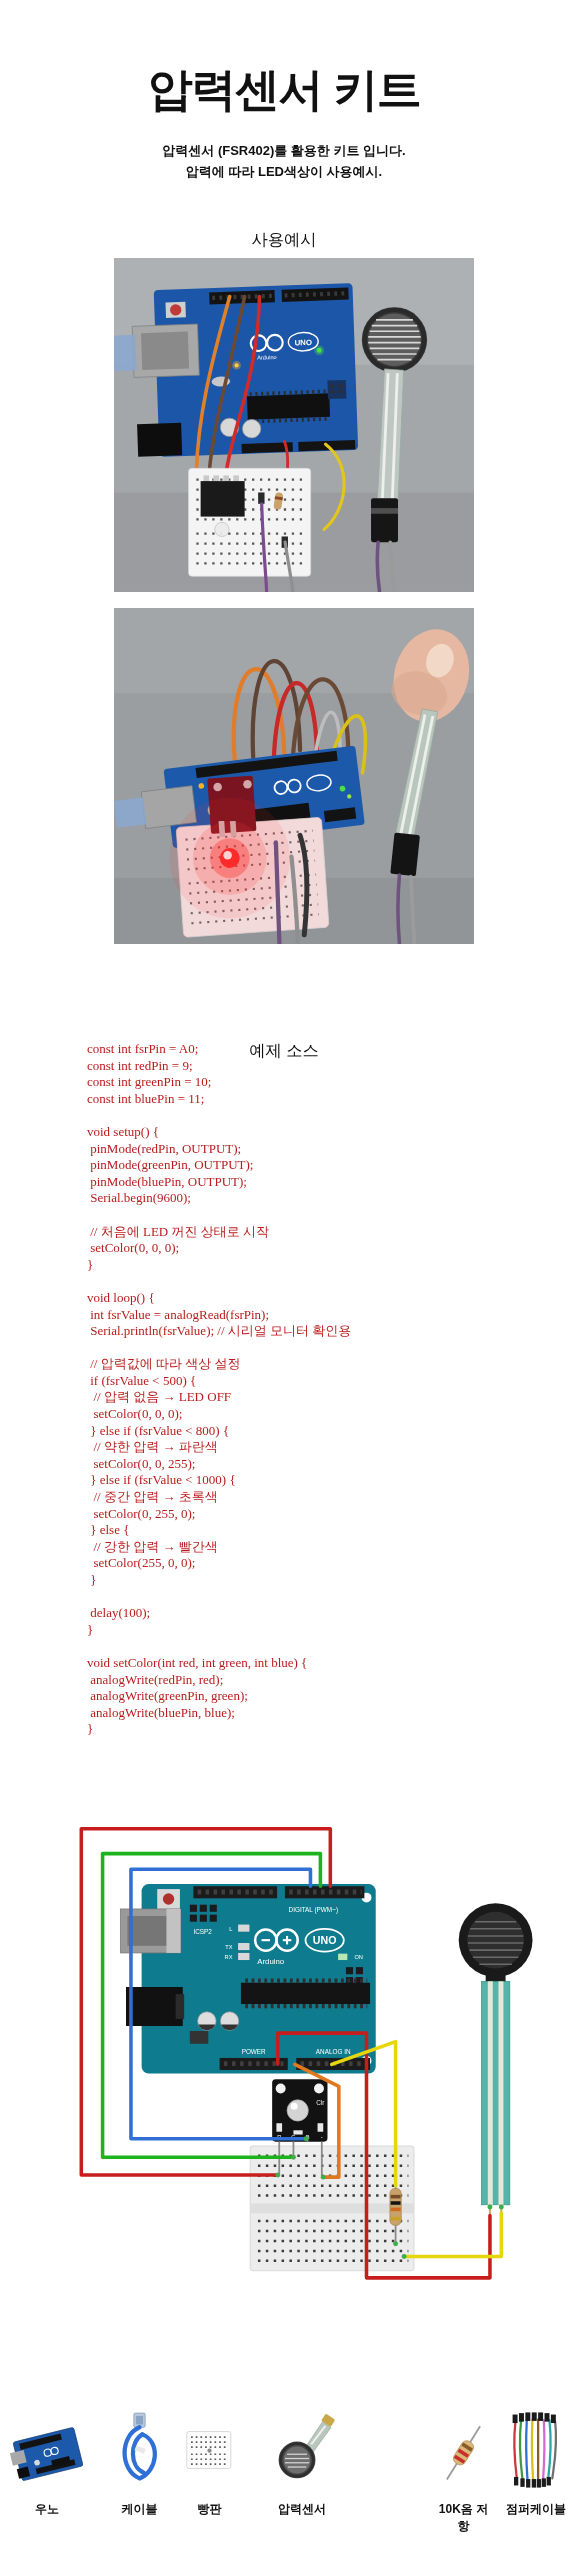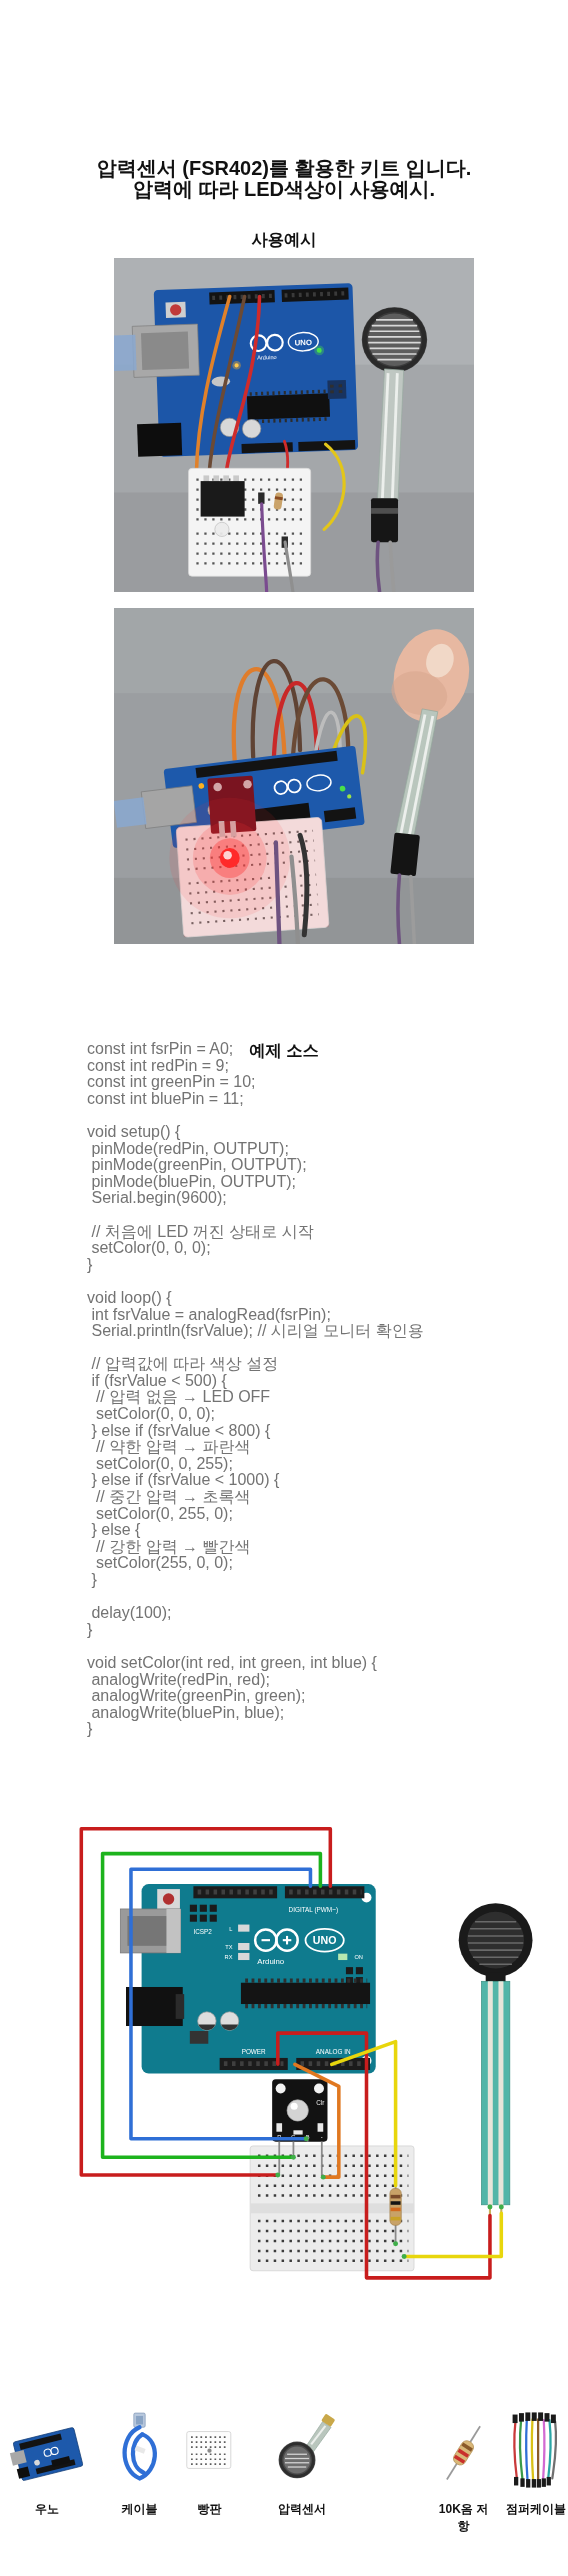--- a/index.html
+++ b/index.html
@@ -1,38 +1,39 @@
 <!DOCTYPE html>
 <html style="font-size:11.4px"><head>
 <meta charset="utf-8">
 <style>
   html,body{margin:0;padding:0;background:#fff;}
   .page{position:relative;width:568px;height:2576px;background:#fff;overflow:hidden;
         font-family:"Liberation Sans","DejaVu Sans",sans-serif;color:#111;}
   .abs{position:absolute;}
   .center{left:0;width:568px;text-align:center;}
   .page-title{top:60px;font-size:45px;font-weight:800;letter-spacing:-1.4px;margin:0;}
-  .subtitle{top:158px;font-size:20px;font-weight:600;line-height:20.6px;margin:0;}
-  .sec-title{font-size:16.3px;font-weight:700;margin:0;}
+  .subtitle{top:141px;font-size:13px;font-weight:600;line-height:20.6px;margin:0;}
+  .sec-title{font-size:16.3px;font-weight:400;margin:0;}
   .photo{left:114px;width:360px;background:#a2a5a8;}
   .photo svg{display:block;}
-  .codeblock{top:1041px;left:87px;font-size:16px;line-height:16.6px;white-space:pre-wrap;
-             font-family:Liberation Sans, sans-serif;margin:0;color:#737373;}
+  .codeblock{top:1041px;left:87px;font-size:13px;line-height:16.6px;white-space:pre-wrap;
+             font-family:Liberation Serif, serif;margin:0;color:#b91c1c;}
   .circuit{top:1818px;left:21px;width:525px;height:504px;}
   .components{top:2406px;left:0;width:568px;height:156px;}
   .comp-item{position:absolute;text-align:center;}
   .comp-img{height:84px;display:flex;align-items:flex-end;justify-content:center;}
   .comp-label{margin-top:11.4px;font-size:12px;font-weight:600;line-height:17px;}
   svg text{font-family:"Liberation Sans","DejaVu Sans",sans-serif;}
 </style>
 </head>
 <body>
 
 <div class="page">
 
+  <h1 class="abs center page-title">압력센서 키트</h1>
   <p class="abs center subtitle">
     <span>압력센서 (FSR402)를 활용한 키트 입니다.</span><br>
     <span>압력에 따라 LED색상이 사용예시.</span>
   </p>
 
   <h2 class="abs center sec-title" style="top:229px">사용예시</h2>
 
   <div class="abs photo" style="top:258px;height:334px">
     <svg width="360" height="334" viewBox="0 0 507 470">
       <rect x="0" y="0" width="507" height="470" fill="#a4a7aa"></rect>

